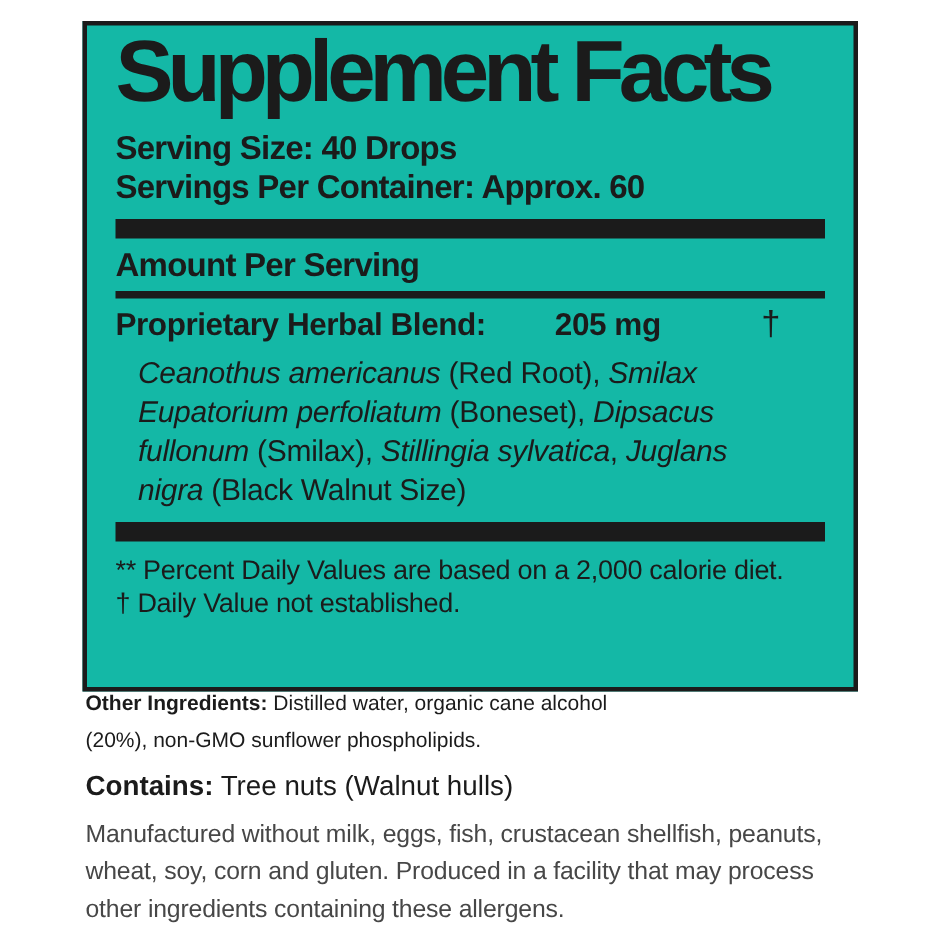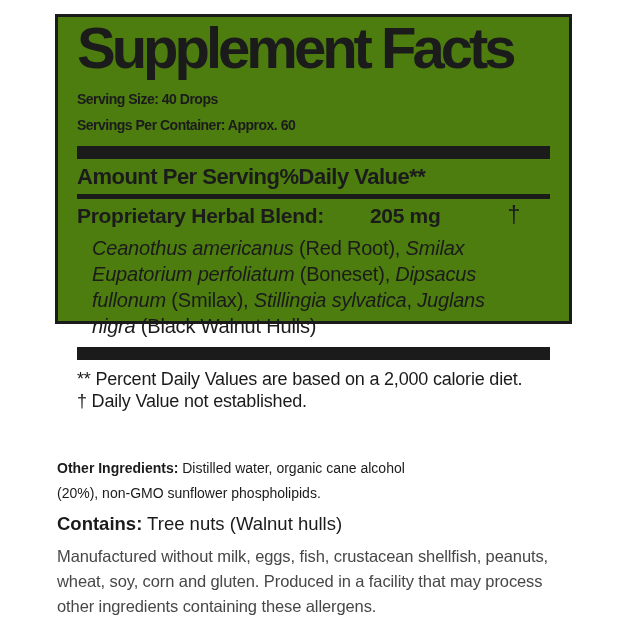--- a/index.html
+++ b/index.html
@@ -15,48 +15,48 @@
     color:var(--ink);
     position:relative;
     overflow:hidden;
   }
   .page{position:absolute;inset:0;}
 
   
   .facts-box{
     position:absolute;
     left:55px;top:14px;
-    width:517px;height:310px;
+    width:517px;height:447px;
     border:3px solid var(--ink);
-    background:#4d7c0f;
+    background:#14b8a6;
     padding:0 19px;
   }
   .title{
     margin-top:2px;
     font-size:58px;
     line-height:58px;
     font-weight:bold;
     letter-spacing:-4px;
     white-space:nowrap;
   }
   .serving-block{margin-top:9px;}
   .serving{
-    font-size:14px;
+    font-size:22px;
     font-weight:bold;
     line-height:26px;
     letter-spacing:-0.5px;
     white-space:nowrap;
   }
   .bar{background:var(--ink);width:100%;}
   .bar.thick{height:13px;}
   .bar.med{height:5px;}
   .bar.b1{margin-top:8px;}
   .hdr-row{
     display:flex;
-    justify-content:flex-start;
+    justify-content:space-between;
     align-items:baseline;
     margin-top:5px;
     font-size:22px;
     font-weight:bold;
     letter-spacing:-0.5px;
     line-height:26px;
   }
   .bar.b2{margin-top:4px;}
   .blend-row{
     display:flex;
@@ -110,36 +110,35 @@
 
     <div class="serving-block">
       <div class="serving">Serving Size: 40 Drops</div>
       <div class="serving">Servings Per Container: Approx. 60</div>
     </div>
 
     <div class="bar thick b1"></div>
 
     <div class="hdr-row">
       <span>Amount Per Serving</span>
-      <span>%Daily Value**</span>
     </div>
 
     <div class="bar med b2"></div>
 
     <div class="blend-row">
       <span class="blend-name">Proprietary Herbal Blend:</span>
       <span class="blend-amt">205 mg</span>
       <span class="blend-dv">†</span>
     </div>
 
     <div class="ingredients">
         <div class="line"><span class="seg-i">Ceanothus americanus</span><span> (Red Root), </span><span class="seg-i">Smilax</span></div>
         <div class="line"><span class="seg-i">Eupatorium perfoliatum</span><span> (Boneset), </span><span class="seg-i">Dipsacus</span></div>
         <div class="line"><span class="seg-i">fullonum</span><span> (Smilax), </span><span class="seg-i">Stillingia sylvatica</span><span>, </span><span class="seg-i">Juglans</span></div>
-        <div class="line"><span class="seg-i">nigra</span><span> (Black Walnut Hulls)</span></div>
+        <div class="line"><span class="seg-i">nigra</span><span> (Black Walnut Size)</span></div>
       </div>
 
     <div class="bar thick b3"></div>
 
     <div class="footnotes">
       <div>** Percent Daily Values are based on a 2,000 calorie diet.</div>
       <div>† Daily Value not established.</div>
     </div>
   </div>
 

